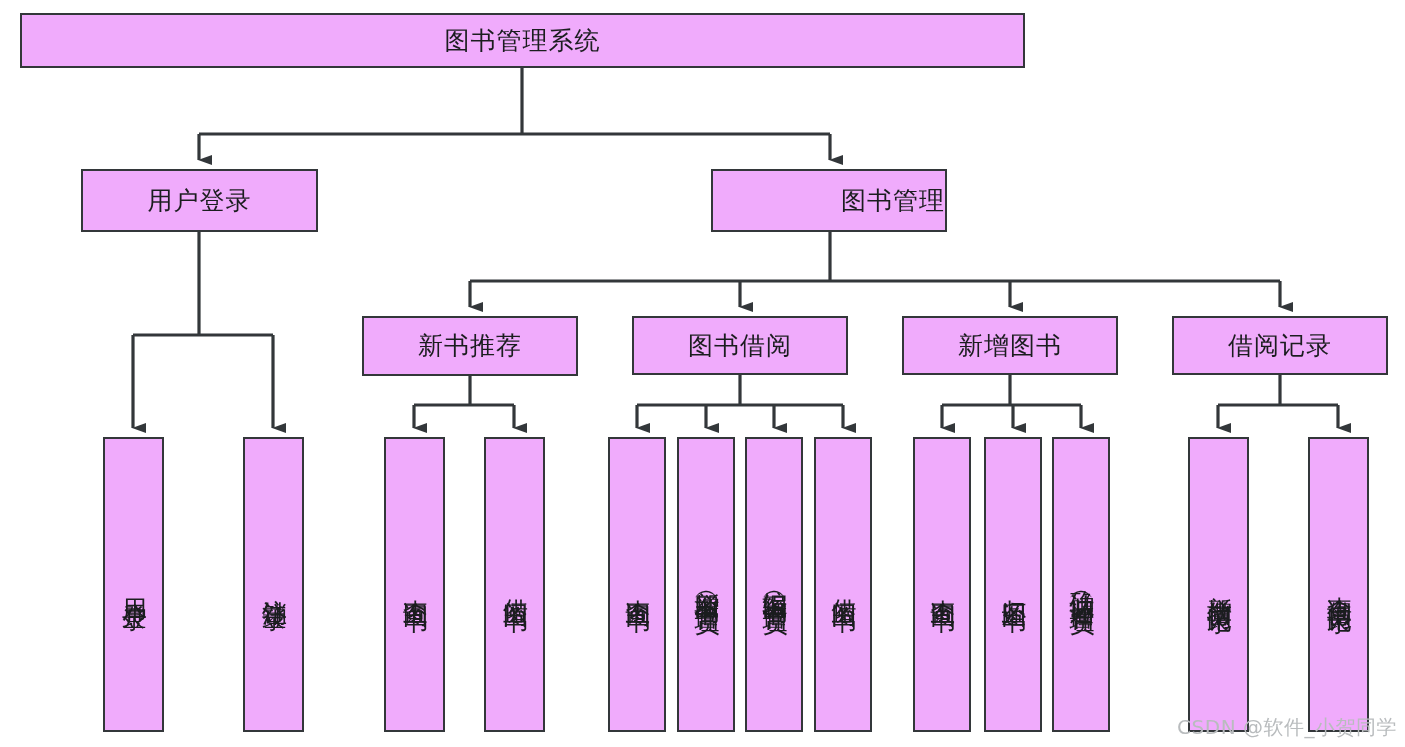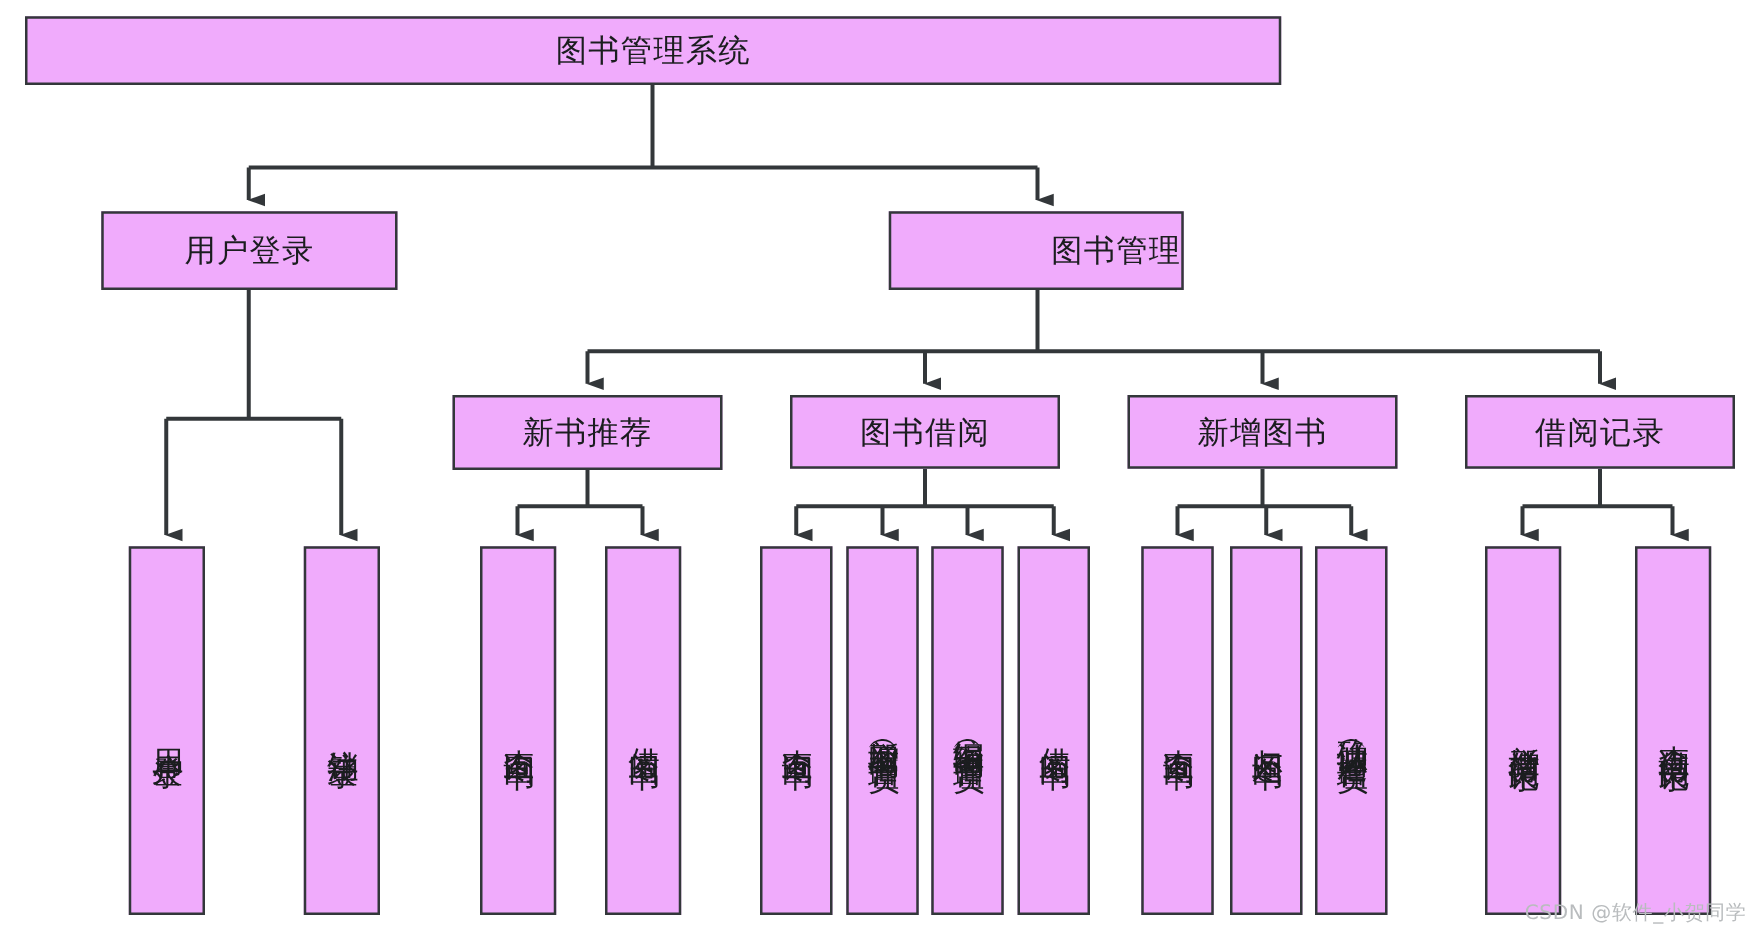--- a/index.html
+++ b/index.html
@@ -48,21 +48,21 @@
   .node.vert .vtext {
     writing-mode: vertical-rl;
     text-orientation: upright;
     display: block;
     white-space: nowrap;
   }
   #watermark {
     position: absolute;
     right: 8px;
     bottom: 6px;
-    font-size: 16px;
+    font-size: 20px;
     color: #b9bcbe;
     letter-spacing: 0.5px;
     white-space: nowrap;
     user-select: none;
   }
 </style>
 </head>
 <body>
 
 <svg id="canvas" viewBox="0 0 1405 747" xmlns="http://www.w3.org/2000/svg" aria-hidden="true">

